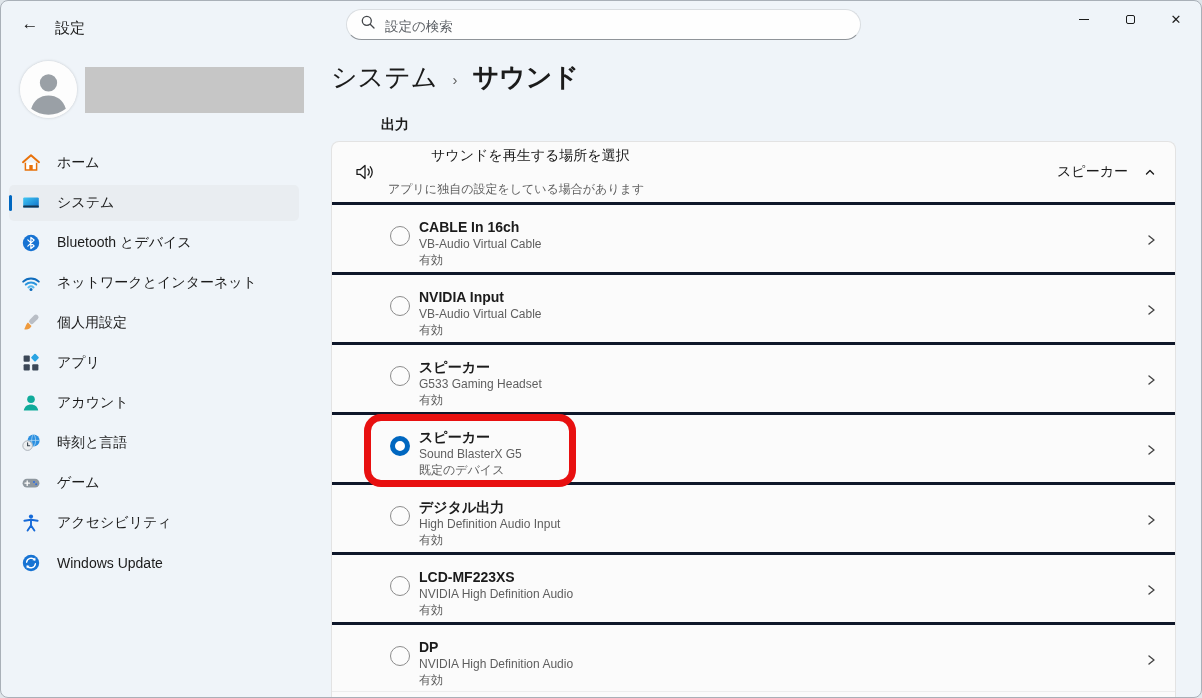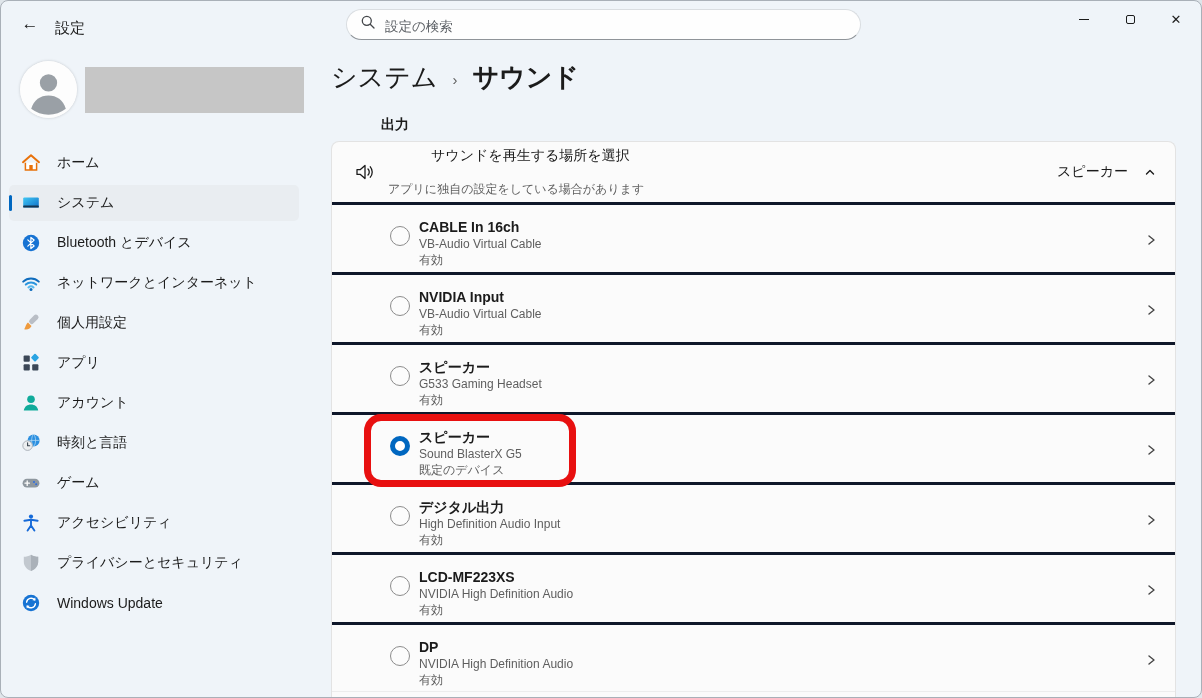--- a/index.html
+++ b/index.html
@@ -201,27 +201,20 @@
       </div>
 
       <div class="nav-item">
         <svg class="nav-icon" viewBox="0 0 20 20">
           <circle cx="10" cy="3.6" r="2.1" fill="#1569d8"></circle>
           <path d="M3.4 7.8 L10 6.7 L16.6 7.8 M10 6.7 v5.7 M10 12.4 l-3.4 5.2 M10 12.4 l3.4 5.2" fill="none" stroke="#1569d8" stroke-width="1.9" stroke-linecap="round" stroke-linejoin="round"></path>
         </svg>
         <span class="nav-label">アクセシビリティ</span>
       </div>
 
-      <div class="nav-item">
-        <svg class="nav-icon" viewBox="0 0 20 20">
-          <path d="M10 1.8 c2.4 1.4 4.8 2 7.2 2 v4.8 c0 4.6-2.9 7.8-7.2 9.4 C5.7 16.4 2.8 13.2 2.8 8.6 V3.8 c2.4 0 4.8-.6 7.2-2 Z" fill="#c2c8cf"></path>
-          <path d="M10 1.8 c2.4 1.4 4.8 2 7.2 2 v4.8 c0 4.6-2.9 7.8-7.2 9.4 Z" fill="#aab1b9"></path>
-        </svg>
-        <span class="nav-label">プライバシーとセキュリティ</span>
-      </div>
 
       <div class="nav-item">
         <svg class="nav-icon" viewBox="0 0 20 20">
           <circle cx="10" cy="10" r="8.2" fill="#1773d3"></circle>
           <path d="M5.6 9.2 a4.6 4.6 0 0 1 8-2.4 M14.4 10.8 a4.6 4.6 0 0 1-8 2.4" fill="none" stroke="#fff" stroke-width="1.4" stroke-linecap="round"></path>
           <path d="M14.2 4.6 l.3 3-3-.3Z" fill="#fff"></path>
           <path d="M5.8 15.4 l-.3-3 3 .3Z" fill="#fff"></path>
         </svg>
         <span class="nav-label">Windows Update</span>
       </div>

